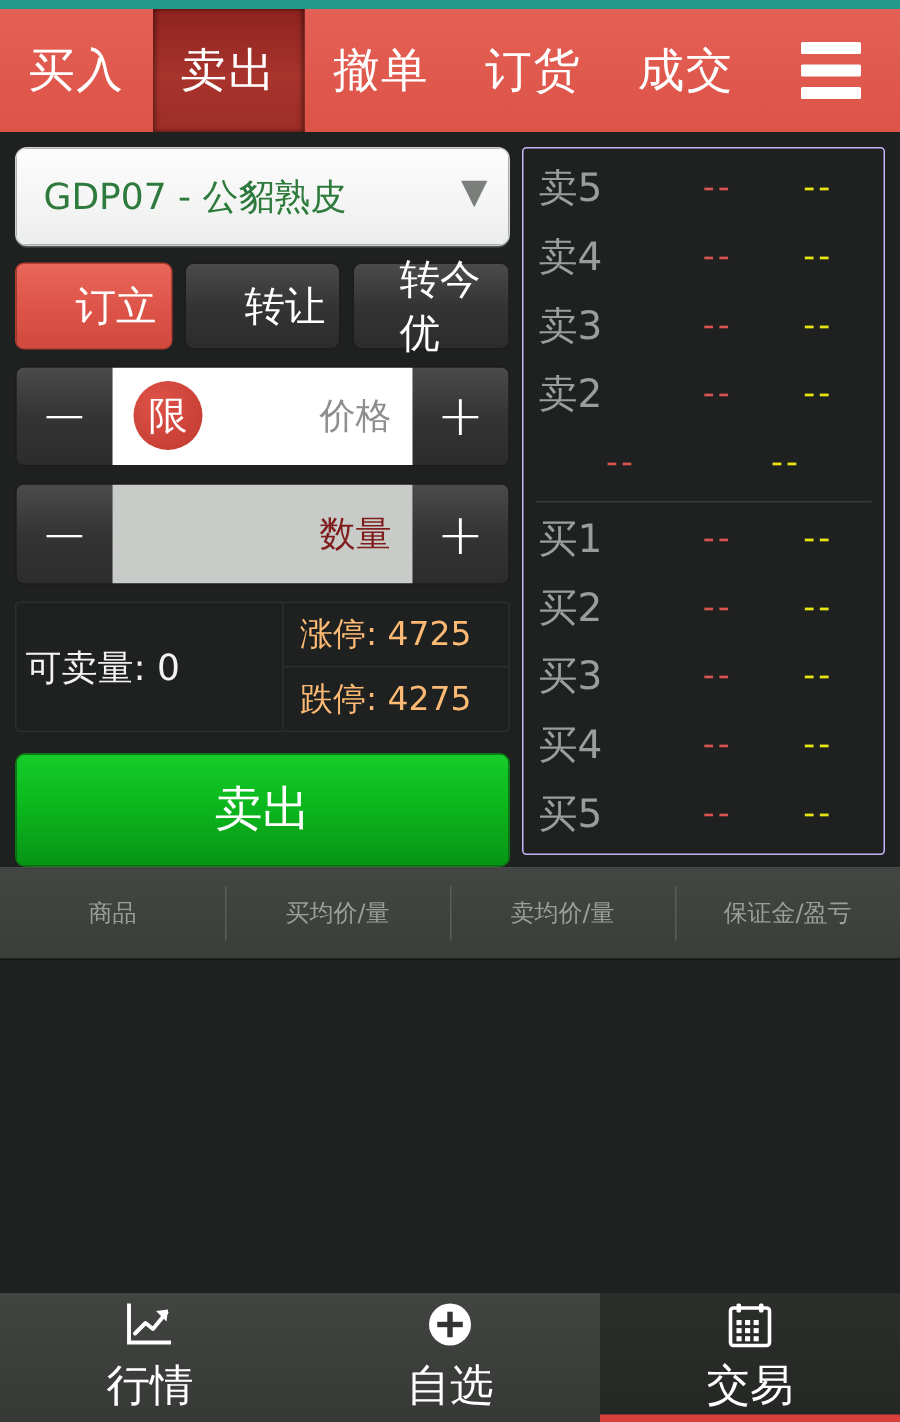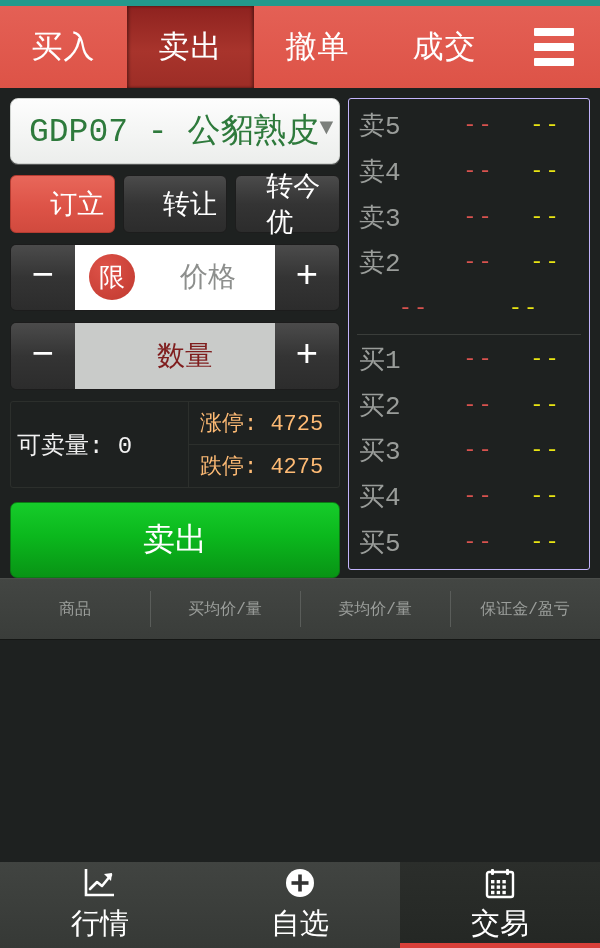--- a/index.html
+++ b/index.html
@@ -2,21 +2,21 @@
 <html><head>
 <meta charset="utf-8">
 <style>
   * { box-sizing: border-box; margin: 0; padding: 0; }
   html, body {
     width: 600px; height: 948px;
     background: #1e2120;
     font-family: "DejaVu Sans", "Liberation Sans", sans-serif;
     overflow: hidden;
   }
-  #app { position: relative; width: 600px; height: 948px; background: #1e2120; font-family: Liberation Mono, monospace; }
+  #app { position: relative; width: 600px; height: 948px; background: #1e2120; }
 
   
   .top-strip { height: 6px; background: #23998c; }
 
   
   .topbar {
     height: 82px; display: flex; align-items: stretch;
     background: linear-gradient(180deg, #e46055 0%, #dd5347 100%);
   }
   .topbar .tab {
@@ -39,21 +39,21 @@
   .trade-area { display: flex; padding: 10px 10px 0 10px; height: 490px; gap: 8px; }
 
   .order-form { width: 330px; display: flex; flex-direction: column; }
 
   
   .symbol-select {
     height: 66px; border-radius: 8px; background: linear-gradient(180deg,#fdfdfd 0%, #eceeec 100%);
     border: 1px solid #cfd2cf; display: flex; align-items: center;
     padding: 0 14px 0 18px; box-shadow: 0 1px 0 rgba(255,255,255,.25);
   }
-  .symbol-select .sym-text { flex: 1; color: #2e7a3c; font-size: 33px; white-space: nowrap; }
+  .symbol-select .sym-text { flex: 1; color: #2e7a3c; font-size: 24px; white-space: nowrap; }
   .symbol-select .chev { color: #7b7f7b; font-size: 23px; line-height: 1; padding-bottom:4px;}
 
   
   .mode-row { display: flex; gap: 8px; margin-top: 11px; }
   .mode-btn {
     flex: 1; height: 58px; border-radius: 6px; display: flex;
     align-items: center; justify-content: center;
     font-size: 27px; color: #fff;
     background: linear-gradient(180deg,#4b4b4b 0%, #343434 50%, #2c2c2c 100%);
     border: 1px solid #1d1d1d;
@@ -77,21 +77,21 @@
   .stepper .field {
     flex: 1; display: flex; align-items: center; position: relative; padding: 0 14px;
   }
   .stepper .field.white { background: #ffffff; }
   .stepper .field.gray  { background: #c9cbc9; }
   .stepper .badge {
     width: 46px; height: 46px; border-radius: 50%;
     background: radial-gradient(circle at 35% 30%, #de5248, #c0392f);
     color: #fff; font-size: 26px; display: flex; align-items: center; justify-content: center;
   }
-  .stepper .ph { flex: 1; text-align: center; font-size: 28px; color: #8d8f8d; padding-left: 20px; }
+  .stepper .ph { flex: 1; text-align: right; font-size: 24px; color: #8d8f8d; padding-left: 20px; }
   .stepper .field.white .ph { color: #8d8f8d; }
   .stepper .field.gray  .ph { color: #7f1d1d; }
 
   
   .info-row {
     display: flex; margin-top: 11px; height: 88px;
     border: 1px solid #2c2f2c; border-radius: 3px;
   }
   .info-left {
     flex: 1; display: flex; align-items: center; padding-left: 6px;
@@ -170,20 +170,23 @@
 
   <div class="topbar">
     <div class="tab">
       <span>买入</span>
     </div>
     <div class="tab active">
       <span>卖出</span>
     </div>
     <div class="tab">
       <span>撤单</span>
+    </div>
+    <div class="tab">
+      <span>订货</span>
     </div>
     <div class="tab">
       <span>成交</span>
     </div>
     <div class="menu-btn">
       <i></i>
       <i></i>
       <i></i>
     </div>
   </div>

